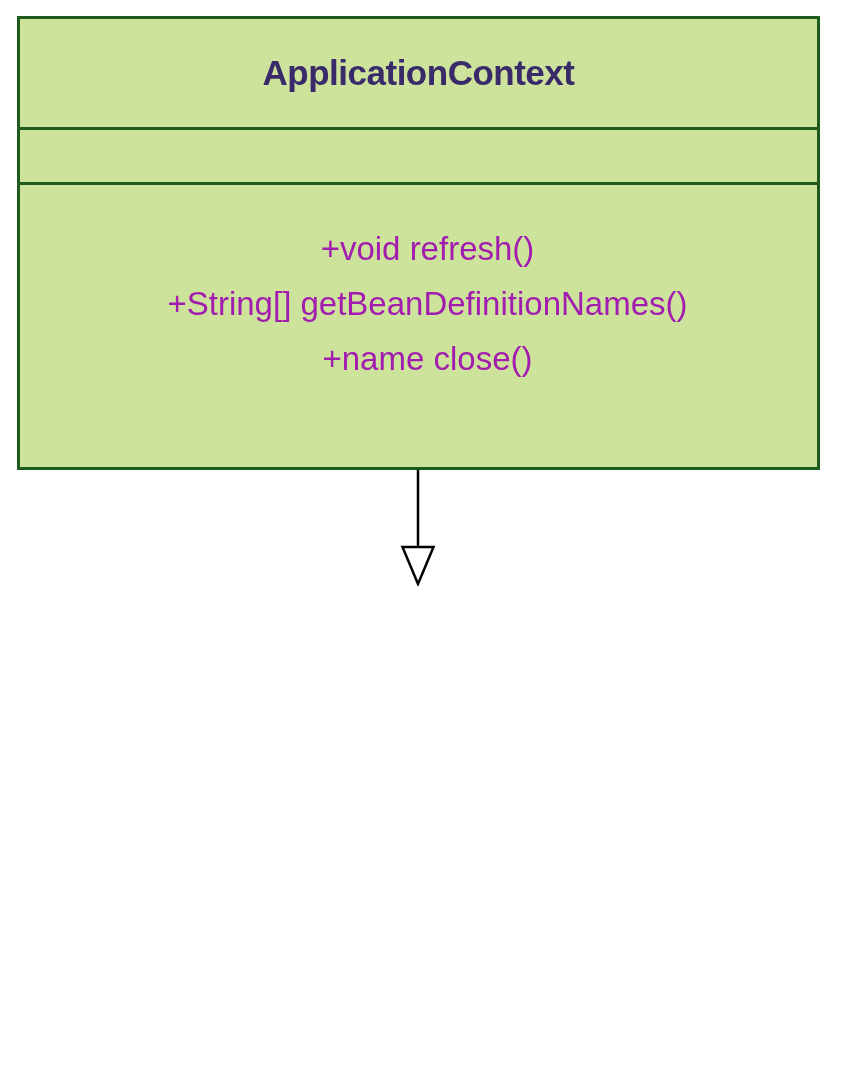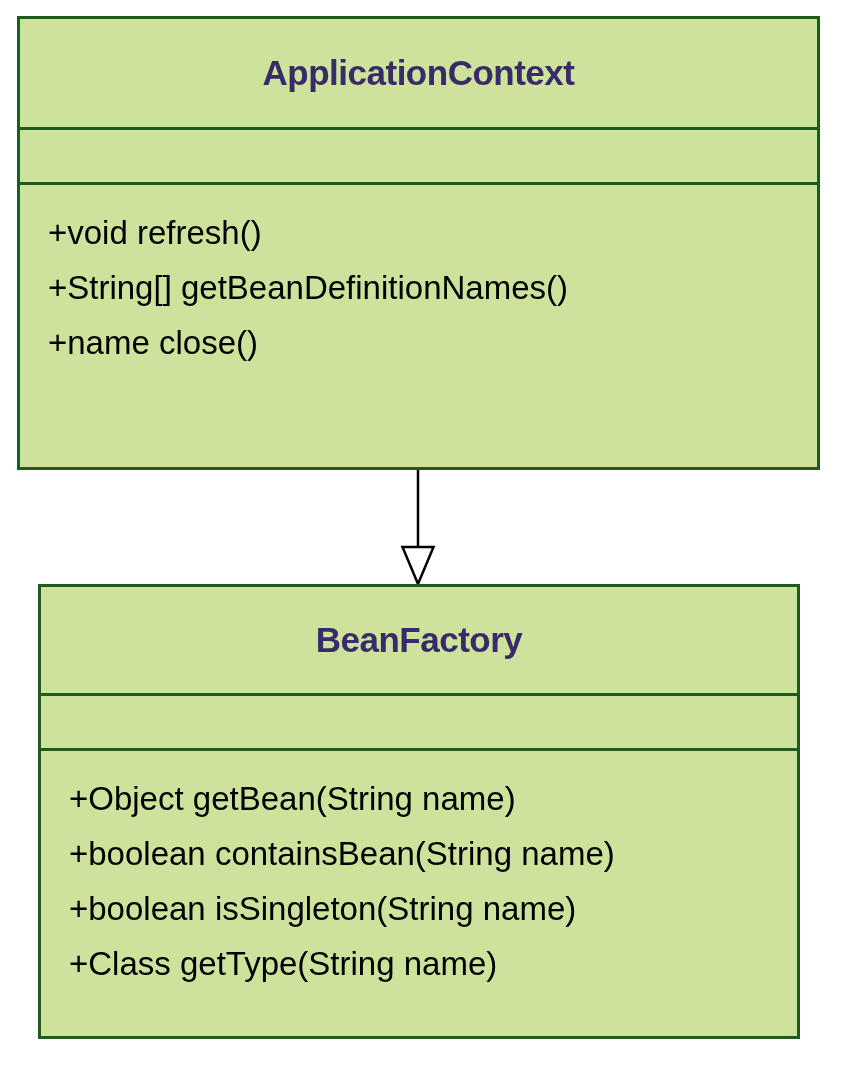--- a/index.html
+++ b/index.html
@@ -7,20 +7,21 @@
     padding: 0;
     background: #ffffff;
   }
   .canvas {
     position: relative;
     width: 855px;
     height: 1080px;
     background: #ffffff;
     font-family: "Liberation Sans", sans-serif;
     overflow: hidden;
+    text-align: center;
   }
   .class-box {
     position: absolute;
     box-sizing: border-box;
     background: #cde29b;
     border: 3px solid #1e5c1e;
     display: flex;
     flex-direction: column;
   }
   .class-box.box-applicationcontext {
@@ -49,22 +50,22 @@
   }
   .box-applicationcontext .compartment.title { flex: 0 0 108px; }
   .box-beanfactory .compartment.title { flex: 0 0 106px; }
   .compartment.attrs {
     flex: 0 0 55px;
     border-top: 3px solid #1e5c1e;
   }
   .compartment.methods {
     flex: 1 1 auto;
     border-top: 3px solid #1e5c1e;
-    padding: 20px 10px 0 28px;
-    color: #000000;
+    padding: 36px 10px 0 28px;
+    color: #a21caf;
     font-size: 33px;
     line-height: 55px;
     white-space: nowrap;
   }
   .method-line {
     height: 55px;
   }
   .arrow {
     position: absolute;
     left: 398px;
@@ -86,26 +87,14 @@
       <div class="method-line">+String[] getBeanDefinitionNames()</div>
       <div class="method-line">+name close()</div>
     </div>
   </div>
 
   <svg class="arrow" width="40" height="116" viewBox="0 0 40 116">
     <line x1="20" y1="0" x2="20" y2="77" stroke="#000000" stroke-width="2.5"></line>
     <polygon points="4.5,77 35.5,77 20,114" fill="#ffffff" stroke="#000000" stroke-width="2.5" stroke-linejoin="miter"></polygon>
   </svg>
 
-  <div class="class-box box-beanfactory">
-    <div class="compartment title">
-      <span>BeanFactory</span>
-    </div>
-    <div class="compartment attrs"></div>
-    <div class="compartment methods">
-      <div class="method-line">+Object getBean(String name)</div>
-      <div class="method-line">+boolean containsBean(String name)</div>
-      <div class="method-line">+boolean isSingleton(String name)</div>
-      <div class="method-line">+Class getType(String name)</div>
-    </div>
-  </div>
 
 </div>
 
 </body></html>

